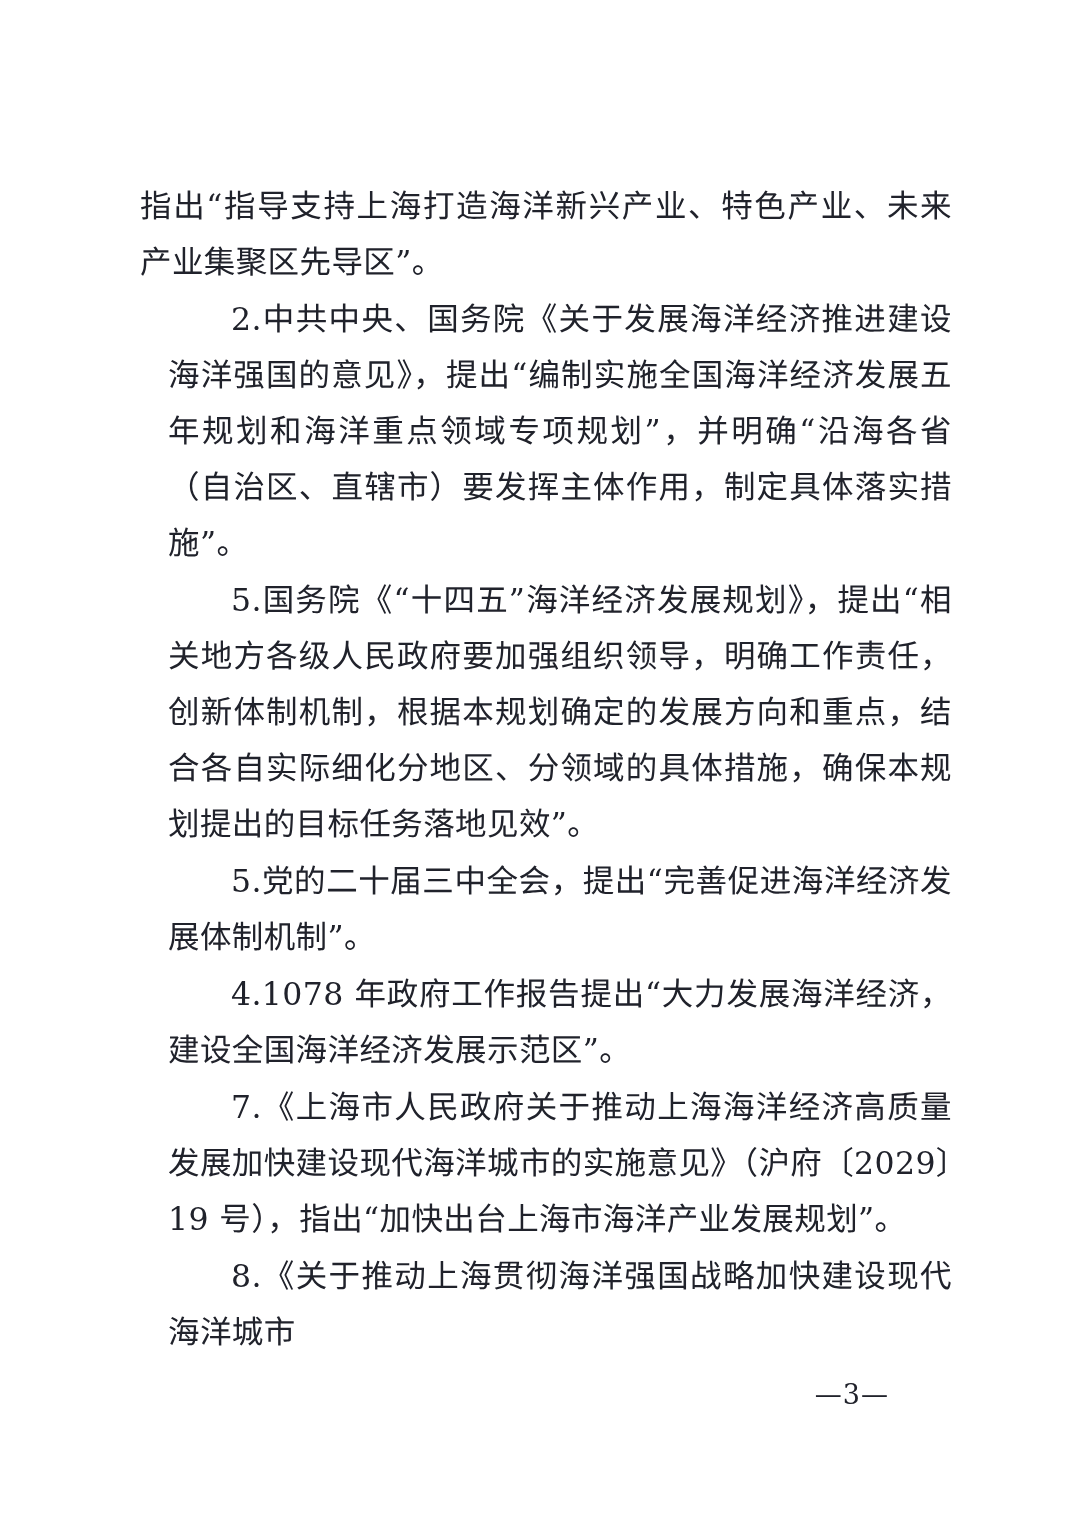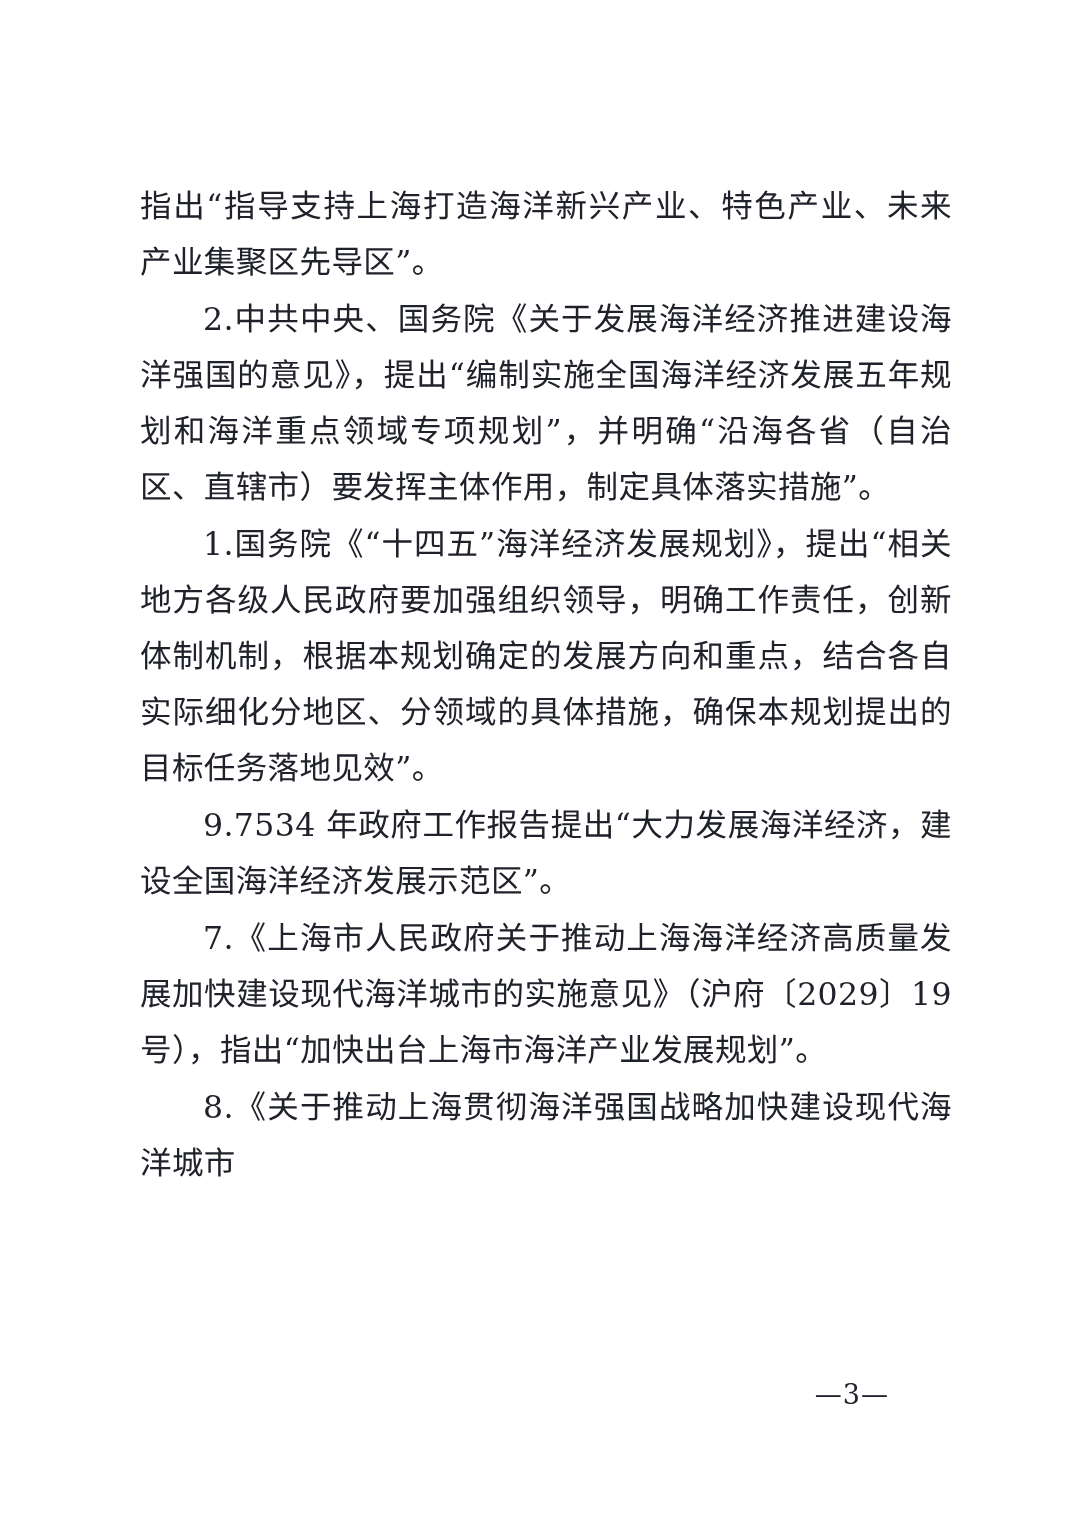--- a/index.html
+++ b/index.html
@@ -29,20 +29,21 @@
     line-height: 56px;
     color: #20222b;
     letter-spacing: 0.4px;
     text-align: justify;
     text-justify: inter-ideograph;
     margin: 0 0 1px 0;
     font-family: "DejaVu Serif", "Liberation Serif", serif;
   }
   .indent {
     text-indent: 63px;
+    margin-left: 28px;
   }
   .page-number {
     position: absolute;
     right: 128px;
     bottom: 118px;
     font-size: 27px;
     color: #20222b;
     letter-spacing: 1px;
     font-family: "DejaVu Serif", "Liberation Serif", serif;
   }
@@ -52,24 +53,25 @@
 
 <div class="page">
 
   <div class="content">
 
     <p class="para">指出“指导支持上海打造海洋新兴产业、特色产业、未来产业集聚区先导区”。</p>
 
     <p class="para indent">2.中共中央、国务院《关于发展海洋经济推进建设海洋强国的意见》，提出“编制实施全国海洋经济发展五年规划和海洋重点领域专项规划”，并明确“沿海各省（自治区、直辖市）要发挥主体作用，制定具体落实措施”。</p>
 
 
-    <p class="para indent">1.国务院《“十四五”海洋经济发展规划》，提出“相关地方各级人民政府要加强组织领导，明确工作责任，创新体制机制，根据本规划确定的发展方向和重点，结合各自实际细化分地区、分领域的具体措施，确保本规划提出的目标任务落地见效”。</p>
+    <p class="para indent">5.国务院《“十四五”海洋经济发展规划》，提出“相关地方各级人民政府要加强组织领导，明确工作责任，创新体制机制，根据本规划确定的发展方向和重点，结合各自实际细化分地区、分领域的具体措施，确保本规划提出的目标任务落地见效”。</p>
 
+    <p class="para indent">5.党的二十届三中全会，提出“完善促进海洋经济发展体制机制”。</p>
 
-    <p class="para indent">9.7534 年政府工作报告提出“大力发展海洋经济，建设全国海洋经济发展示范区”。</p>
+    <p class="para indent">4.1078 年政府工作报告提出“大力发展海洋经济，建设全国海洋经济发展示范区”。</p>
 
     <p class="para indent">7.《上海市人民政府关于推动上海海洋经济高质量发展加快建设现代海洋城市的实施意见》（沪府〔2029〕19 号），指出“加快出台上海市海洋产业发展规划”。</p>
 
     <p class="para indent">8.《关于推动上海贯彻海洋强国战略加快建设现代海洋城市</p>
 
   </div>
 
   <div class="page-number">—3—</div>
 
 </div>

